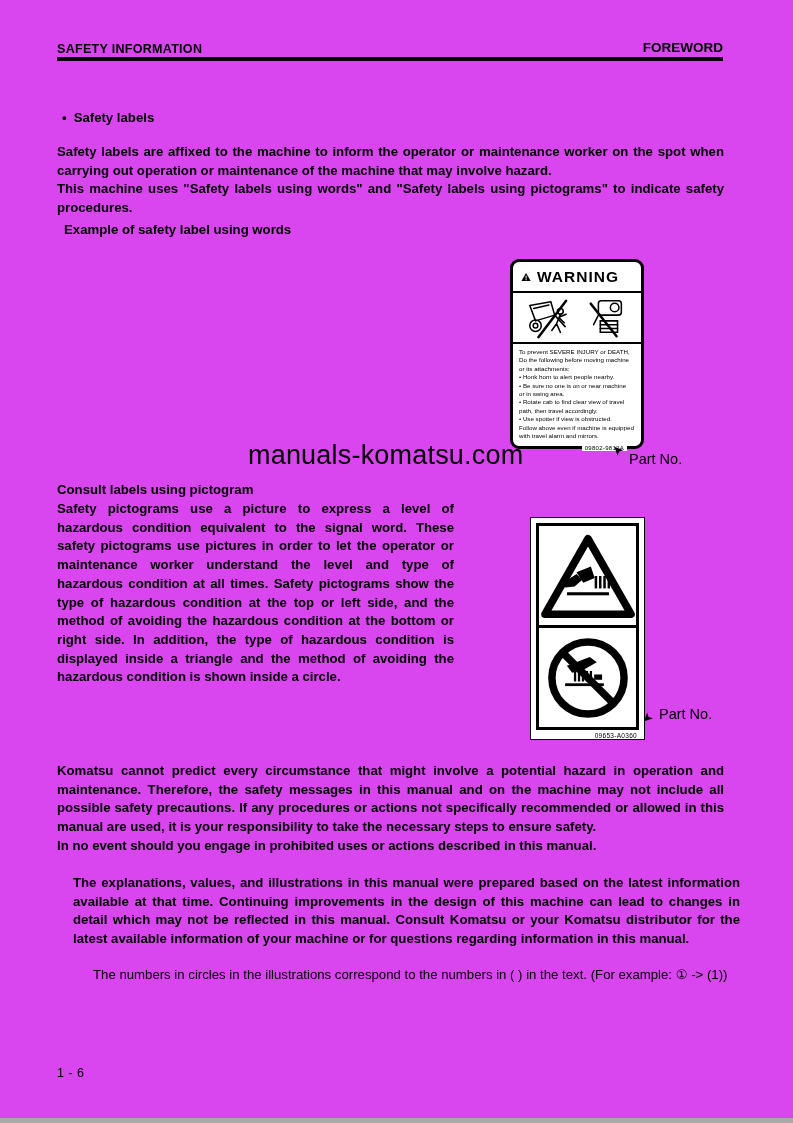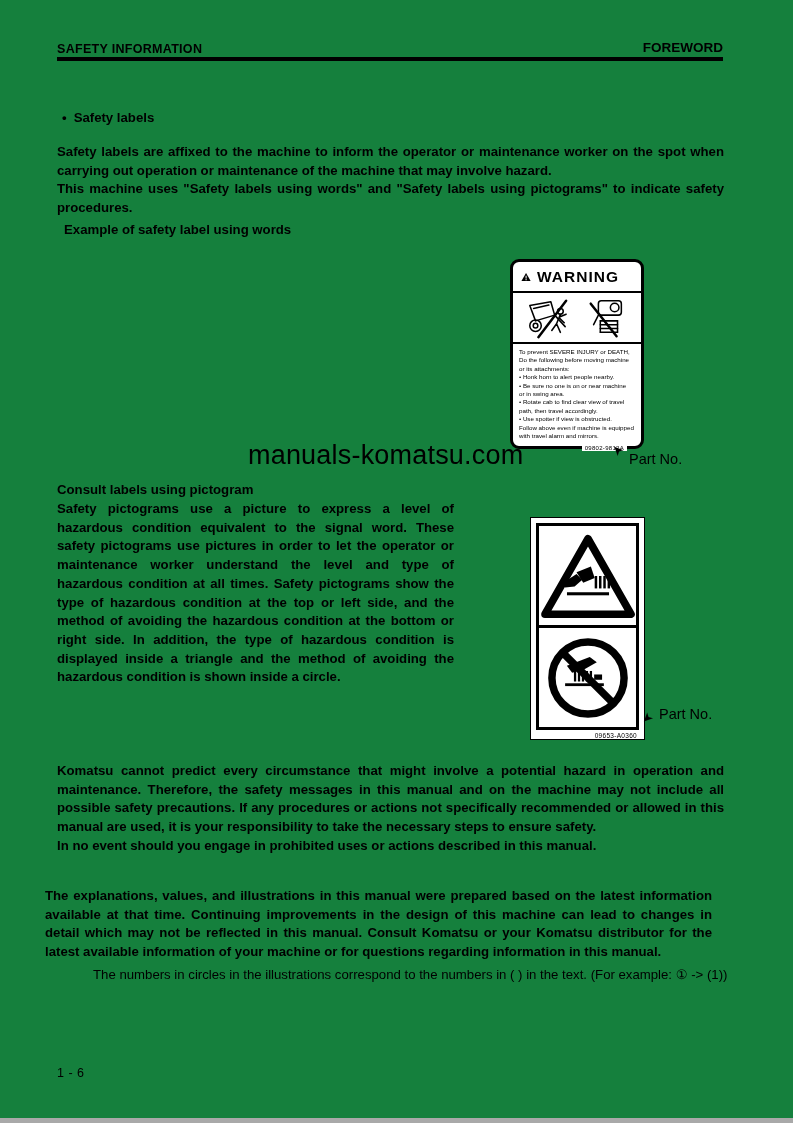--- a/index.html
+++ b/index.html
@@ -1,40 +1,40 @@
 <!DOCTYPE html>
 <html><head>
 <meta charset="utf-8">
 <style>
   * { margin:0; padding:0; box-sizing:border-box; }
   html,body { background:#ffffff; }
   .page {
     position:relative; width:793px; height:1123px; margin:0 auto;
-    background:#15803d; color:#000;
+    background:#d946ef; color:#000;
     font-family:"Liberation Sans", sans-serif;
     overflow:hidden;
   }
   .abs { position:absolute; }
 
   
   .hdr-left  { left:57px; top:42px; font-size:12.5px; font-weight:bold; letter-spacing:.3px; }
   .hdr-right { left:57px; top:40px; width:666px; text-align:right; font-size:13.5px; font-weight:bold; }
   .hdr-rule  { left:57px; top:57px; width:666px; height:3.5px; background:#000; }
 
   
   .bullet-head { left:62px; top:110px; font-size:13.2px; font-weight:bold; }
   .bullet-head::before { content:"\2022"; margin-right:7px; font-weight:bold; }
   .copy { font-size:13.2px; line-height:18.7px; text-align:justify;font-weight:bold; }
   .intro { left:57px; top:143px; width:667px; }
   .head2 { font-size:13.2px; font-weight:bold; }
   .example-head { left:64px; top:222px; }
   .picto-head { left:57px; top:482px; }
   .picto-body { left:57px; top:500px; width:397px; }
   .notes1 { left:57px; top:762px; width:667px; }
-  .notes2 { left:45px; top:874px; width:667px;margin-top:13px; }
+  .notes2 { left:73px; top:874px; width:667px; }
   .numbers-line { left:57px; top:966px; width:690px; font-size:13.2px; line-height:18.7px;margin-left:36px; }
 
   
   .watermark { left:248px; top:440px; font-size:27px; color:#000; letter-spacing:.2px; }
 
   
   .wlabel {
     left:510px; top:259px; width:134px; height:190px;
     border:3px solid #000; border-radius:9px; background:#fff;
   }

